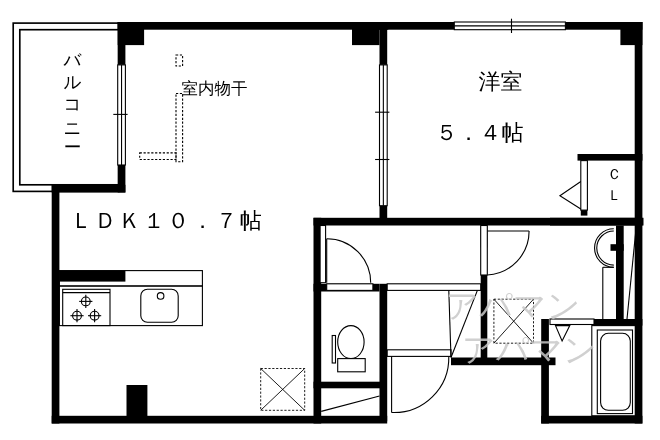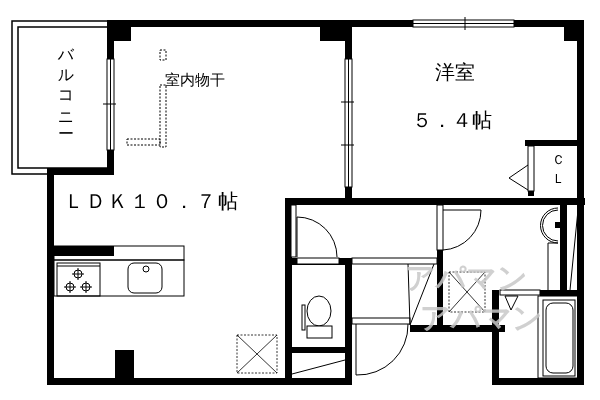--- a/index.html
+++ b/index.html
@@ -1,20 +1,20 @@
 <!DOCTYPE html>
 <html><head>
 <meta charset="utf-8">
 <style>
   html, body { margin: 0; padding: 0; background: #ffffff; }
   body { width: 600px; height: 400px; position: relative; overflow: hidden; font-family: "DejaVu Sans", sans-serif; }
   #plan { position: absolute; left: 0; top: 0; }
   .lbl { position: absolute; color: #000; font-family: "DejaVu Sans", sans-serif; white-space: nowrap; line-height: 1; }
   .vert { writing-mode: vertical-rl; letter-spacing: 4px; }
-  .wm { position: absolute; color: #c8c8c8; font-weight: bold; font-family: "DejaVu Sans", sans-serif; opacity: 0.85; }
+  .wm { position: absolute; color: #c8c8c8; font-weight: normal; font-family: "DejaVu Sans", sans-serif; opacity: 0.85; }
 </style>
 </head>
 <body>
 
 <svg id="plan" width="600" height="400" viewBox="0 0 600 400">
 
   <rect x="12" y="21" width="96" height="153" fill="none" stroke="#000" stroke-width="1.5"></rect>
   <rect x="18" y="27" width="90" height="141" fill="none" stroke="#000" stroke-width="1.5"></rect>
 
   <g fill="#000">
@@ -173,20 +173,20 @@
     <rect x="538" y="296" width="40" height="82"></rect>
     <rect x="543" y="300" width="32" height="76"></rect>
     <rect x="546" y="303" width="27" height="70" rx="7"></rect>
     <rect x="500" y="290" width="40" height="5" fill="#fff"></rect>
     <path d="M505 296 L518 296 L511 310 Z"></path>
   </g>
 </svg>
 
 <div class="lbl vert" style="left:58px;top:36px;font-size:16px;">バルコニー</div>
 <div class="lbl" style="left:165px;top:73px;font-size:15px;">室内物干</div>
-<div class="lbl" style="left:435px;top:64px;font-size:20px;font-family:Liberation Mono, monospace;">洋室</div>
-<div class="lbl" style="left:412px;top:110px;font-size:20px;text-align:center;">５．４帖</div>
+<div class="lbl" style="left:435px;top:64px;font-size:20px;">洋室</div>
+<div class="lbl" style="left:396px;top:110px;font-size:20px;text-align:center;">５．４帖</div>
 <div class="lbl" style="left:64px;top:193px;font-size:20px;letter-spacing:2px;font-family:Liberation Mono, monospace;">ＬＤＫ１０．７帖</div>
 <div class="lbl" style="left:552px;top:153px;font-size:13px;">Ｃ</div>
 <div class="lbl" style="left:552px;top:172px;font-size:13px;">Ｌ</div>
 
 <div class="wm" style="left:405px;top:258px;font-size:30px;">アパマン</div>
 <div class="wm" style="left:420px;top:298px;font-size:30px;">アパマン</div>
 
 </body></html>

